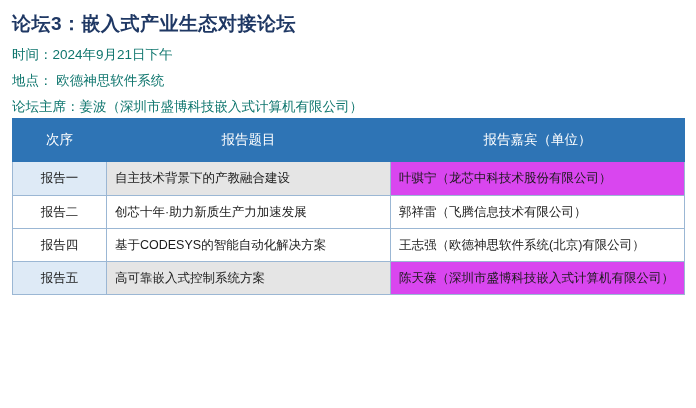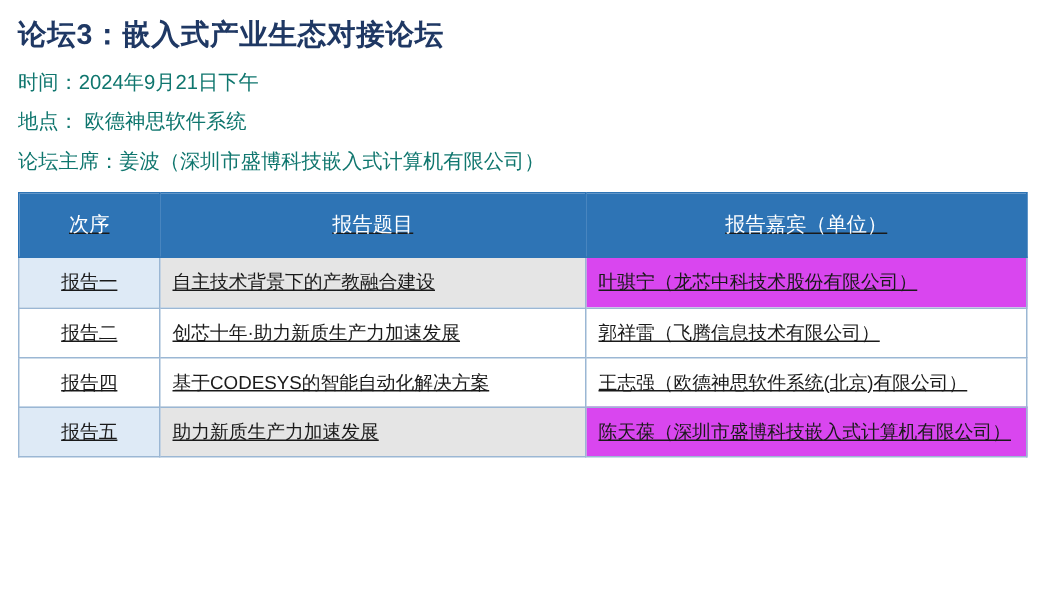--- a/index.html
+++ b/index.html
@@ -28,27 +28,27 @@
     line-height: 1.25;
   }
   .meta-line {
     font-size: 13.5px;
     color: #0f766e;
     margin: 0 0 9px 0;
     line-height: 1.3;
   }
   .meta-line.last {
     margin-bottom: 2px;
+    font-family: Liberation Mono, monospace;
   }
   table.agenda {
     border-collapse: collapse;
     width: 672px;
     table-layout: fixed;
-    margin-top: 12px;
-    text-decoration: underline;
+    margin-top: 2px;
   }
   table.agenda th,
   table.agenda td {
     border: 1px solid #9bb7d4;
     vertical-align: middle;
   }
   table.agenda thead th {
     background: #2e74b5;
     color: #ffffff;
     font-size: 13.5px;
@@ -118,19 +118,19 @@
         <td class="topic-cell">创芯十年·助力新质生产力加速发展</td>
         <td class="guest-cell">郭祥雷（飞腾信息技术有限公司）</td>
       </tr>
       <tr class="alt">
         <td class="order-cell">报告四</td>
         <td class="topic-cell">基于CODESYS的智能自动化解决方案</td>
         <td class="guest-cell">王志强（欧德神思软件系统(北京)有限公司）</td>
       </tr>
       <tr>
         <td class="order-cell">报告五</td>
-        <td class="topic-cell">助力新质生产力加速发展</td>
+        <td class="topic-cell">高可靠嵌入式控制系统方案</td>
         <td class="guest-cell">陈天葆（深圳市盛博科技嵌入式计算机有限公司）</td>
       </tr>
     </tbody>
   </table>
 
 </div>
 
 </body></html>

